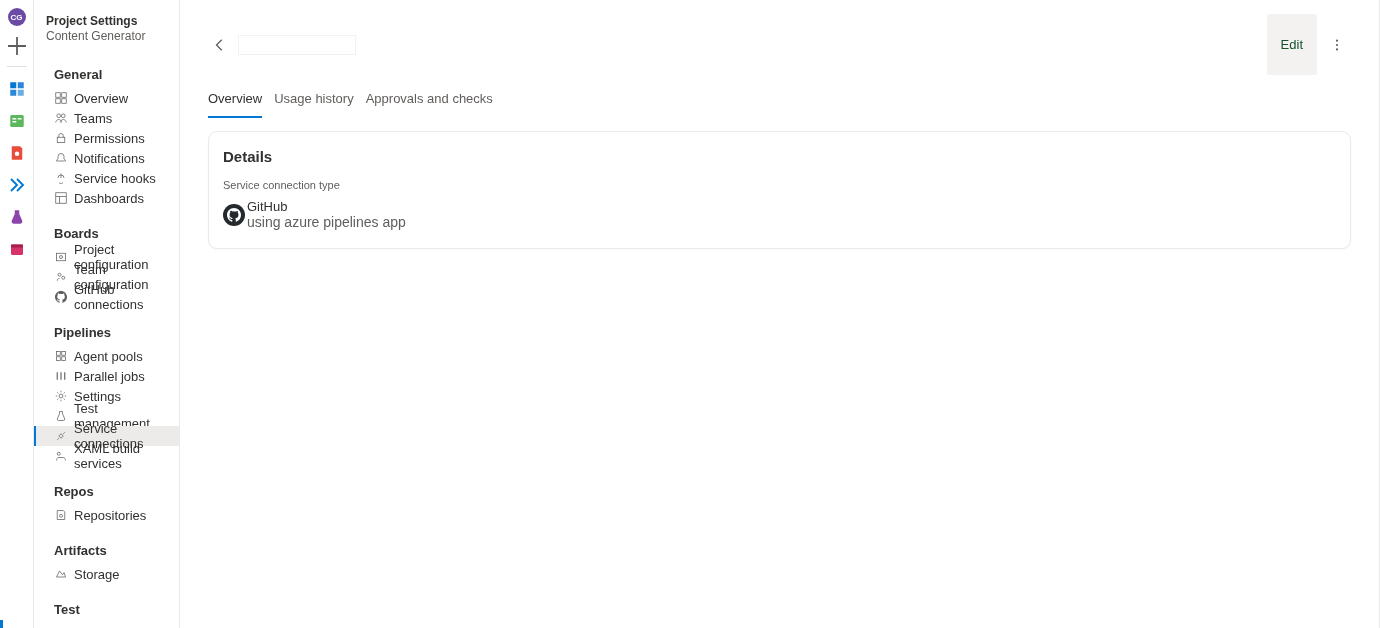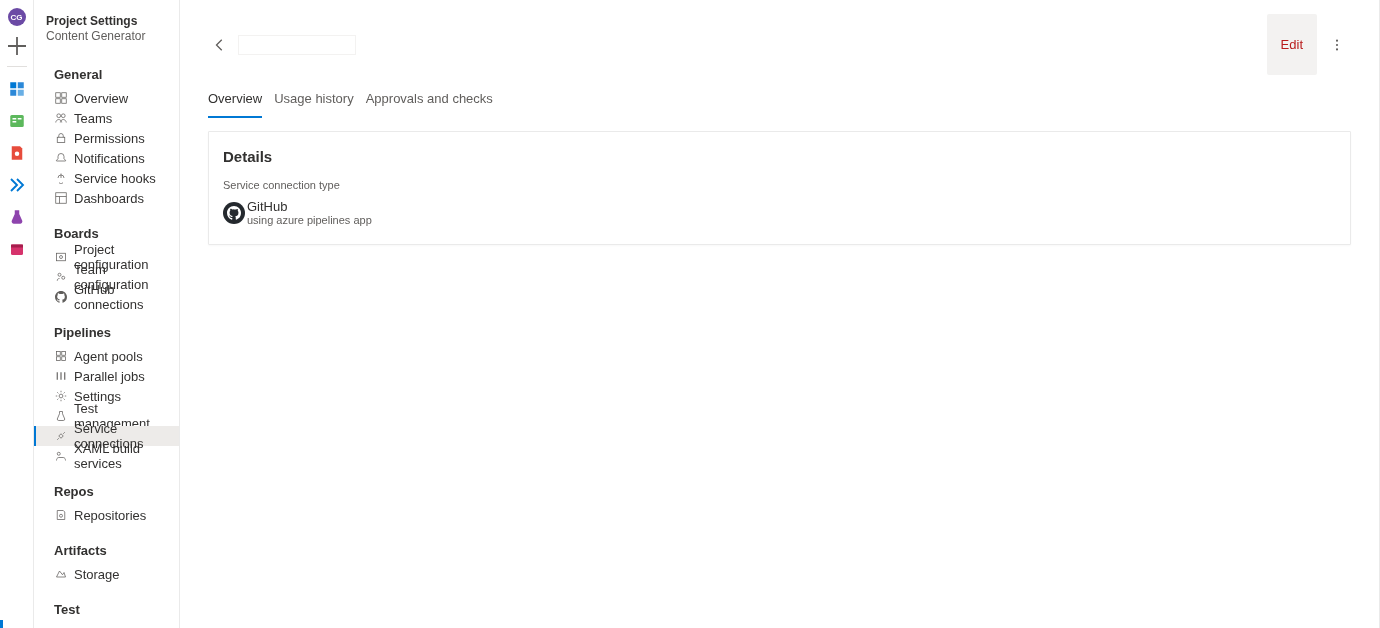--- a/index.html
+++ b/index.html
@@ -160,21 +160,21 @@
     align-items: center;
     gap: 6px;
   }
   .edit-btn {
     background: #f3f2f1;
     border: none;
     padding: 23px 14px;
     font-size: 13px;
     border-radius: 2px;
     cursor: pointer;
-    color: #b91c1c;
+    color: #14532d;
   }
   .more-btn {
     width: 28px;
     height: 28px;
     display: flex;
     align-items: center;
     justify-content: center;
     cursor: pointer;
     color: #605e5c;
   }
@@ -191,21 +191,21 @@
     border-bottom: 2px solid transparent;
   }
   .tab.active {
     color: #323130;
     border-bottom-color: #0078d4;
     font-weight: 400;
   }
   .card {
     margin-top: 12px;
     border: 1px solid #eaeaea;
-    border-radius: 1px;
+    border-radius: 9px;
     padding: 16px 14px 18px 14px;
     background: #fff;
     box-shadow: 0 1px 2px rgba(0,0,0,0.03);
   }
   .card-title {
     font-size: 15px;
     font-weight: 600;
     margin-bottom: 14px;
   }
   .field-label {
@@ -226,21 +226,21 @@
     display: flex;
     align-items: center;
     justify-content: center;
   }
   .gh-avatar svg { width: 14px; height: 14px; fill: #fff; }
   .conn-info .conn-name {
     font-size: 13px;
     color: #323130;
   }
   .conn-info .conn-sub {
-    font-size: 11px;
+    font-size: 14px;
     color: #605e5c;
   }
   .bottom-left-marker {
     position: absolute;
     left: 0;
     bottom: 0;
     width: 3px;
     height: 8px;
     background: #0078d4;
   }

